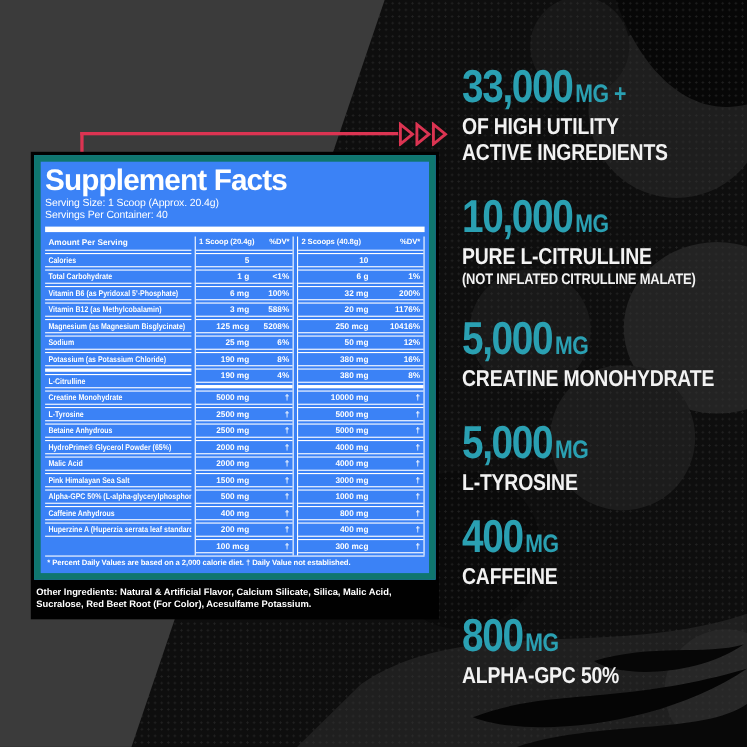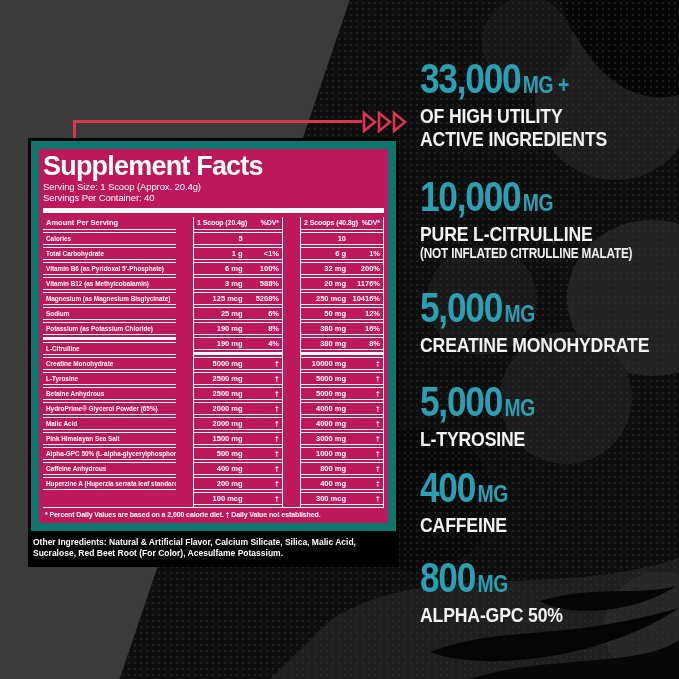--- a/index.html
+++ b/index.html
@@ -24,29 +24,29 @@
   
   .callout-v{position:absolute; left:73px; top:120px; width:2.5px; height:21px; background:var(--red);}
   .callout-h{position:absolute; left:73px; top:120px; width:289px; height:2.5px; background:var(--red);}
   .callout-arrows{position:absolute; left:362px; top:111px;}
 
   
   .label{
     position:absolute; left:28px; top:138px; width:371px;
     background:var(--labelBg); padding:3px 3px 8px 3px; color:var(--white);
   }
-  .facts-box{border:8px solid #0f766e; background:#be185d; padding:4px 4px 0 4px;}
+  .facts-box{border:6px solid #0f766e; background:#3b82f6; padding:4px 4px 0 4px;}
   .facts-title{font-size:27px; font-weight:700; letter-spacing:-0.8px; line-height:1.02; color:#fff;}
   .serving{font-size:9.5px; font-weight:400; line-height:1.22; letter-spacing:-0.1px;}
   .thick-bar{height:5px; background:#fff; margin:4px 0 4px 0;}
 
-  .facts-table{display:flex; gap:17px;}
+  .facts-table{display:flex; gap:3px;}
   .colnames{flex:1; min-width:0; display:flex; flex-direction:column;}
   .grp{border-left:1.5px solid #fff; border-right:1.5px solid #fff; display:flex; flex-direction:column;}
-  .g1{width:90px;} .g2{width:84px;}
+  .g1{width:90px;} .g2{width:116px;}
   .cell{
     height:13px; flex:0 0 13px; border-top:1px solid #fff; border-bottom:1px solid #fff;
     margin-bottom:2px; display:flex; align-items:center; font-size:7.5px; font-weight:700;
     color:#fff; padding:0 3px; white-space:nowrap; overflow:hidden;
   }
   .cell.header{border-top:none;}
   .namecell span{display:inline-block; transform:scaleX(.85); transform-origin:0 50%; white-space:nowrap;}
   .grphead{justify-content:space-between; font-size:7px; letter-spacing:-0.1px;}
   .vcell .amt{flex:1.45; text-align:right; padding-right:5px;}
   .vcell .dvv{flex:1; text-align:right;}

